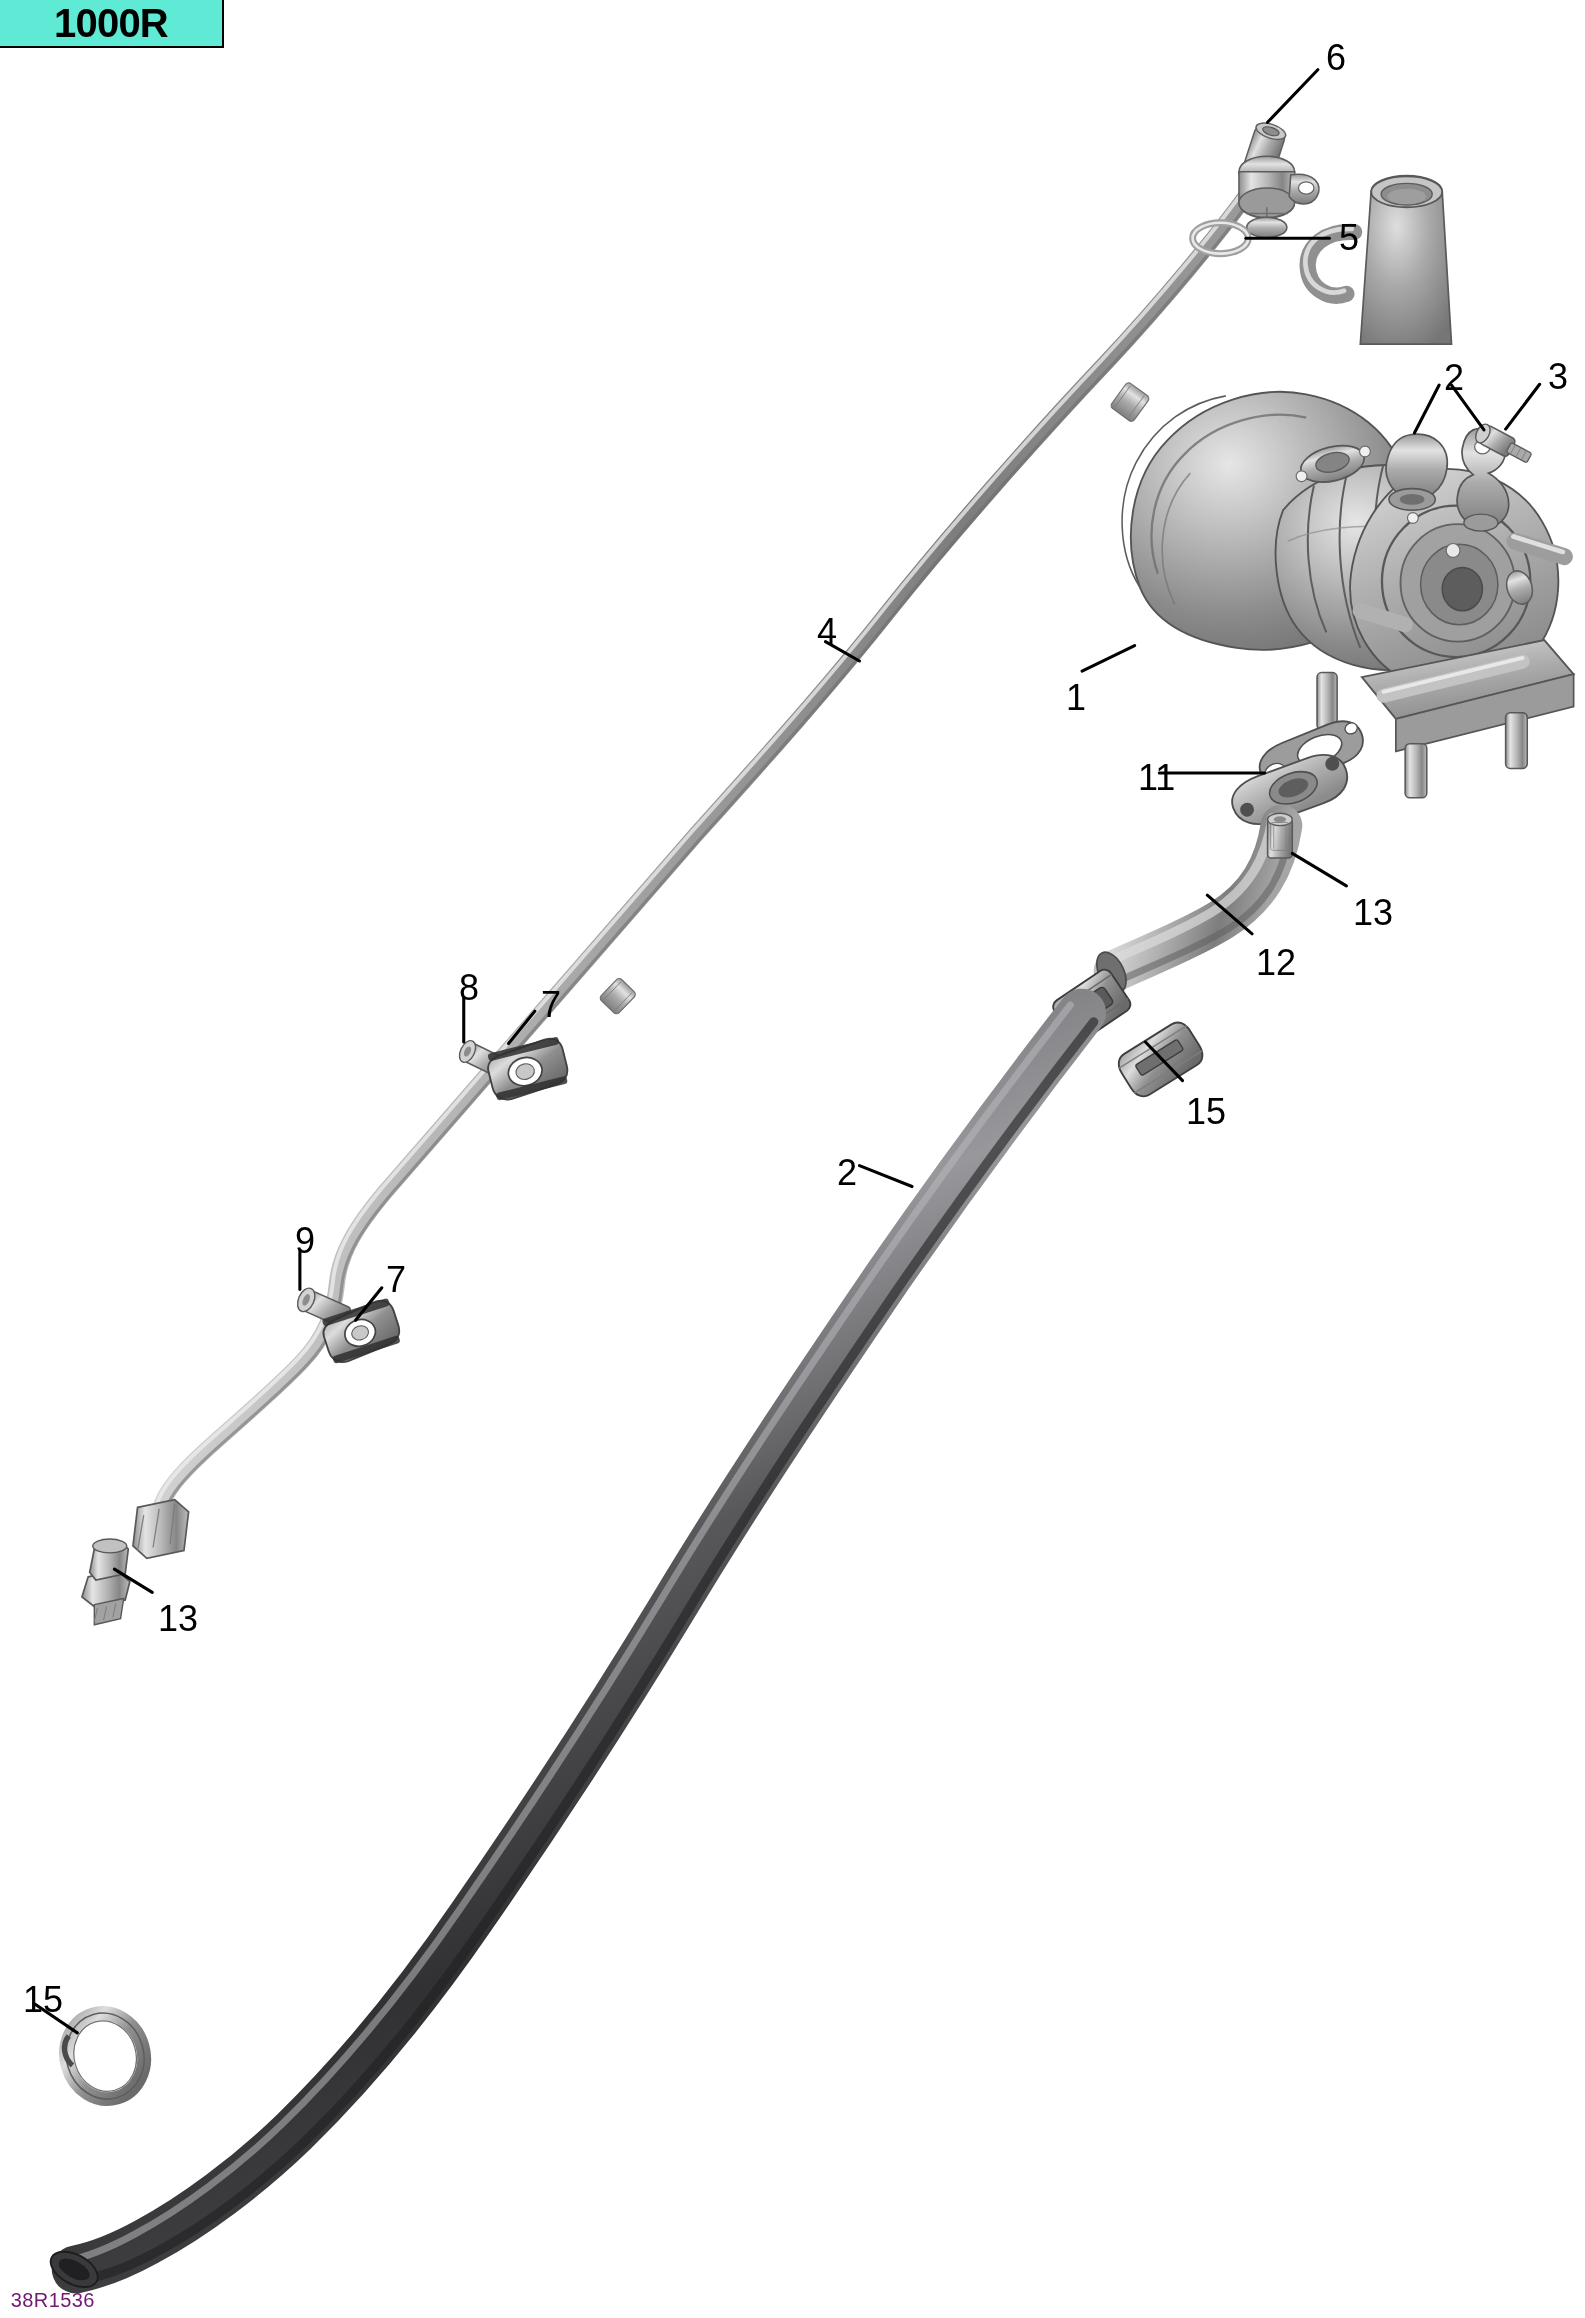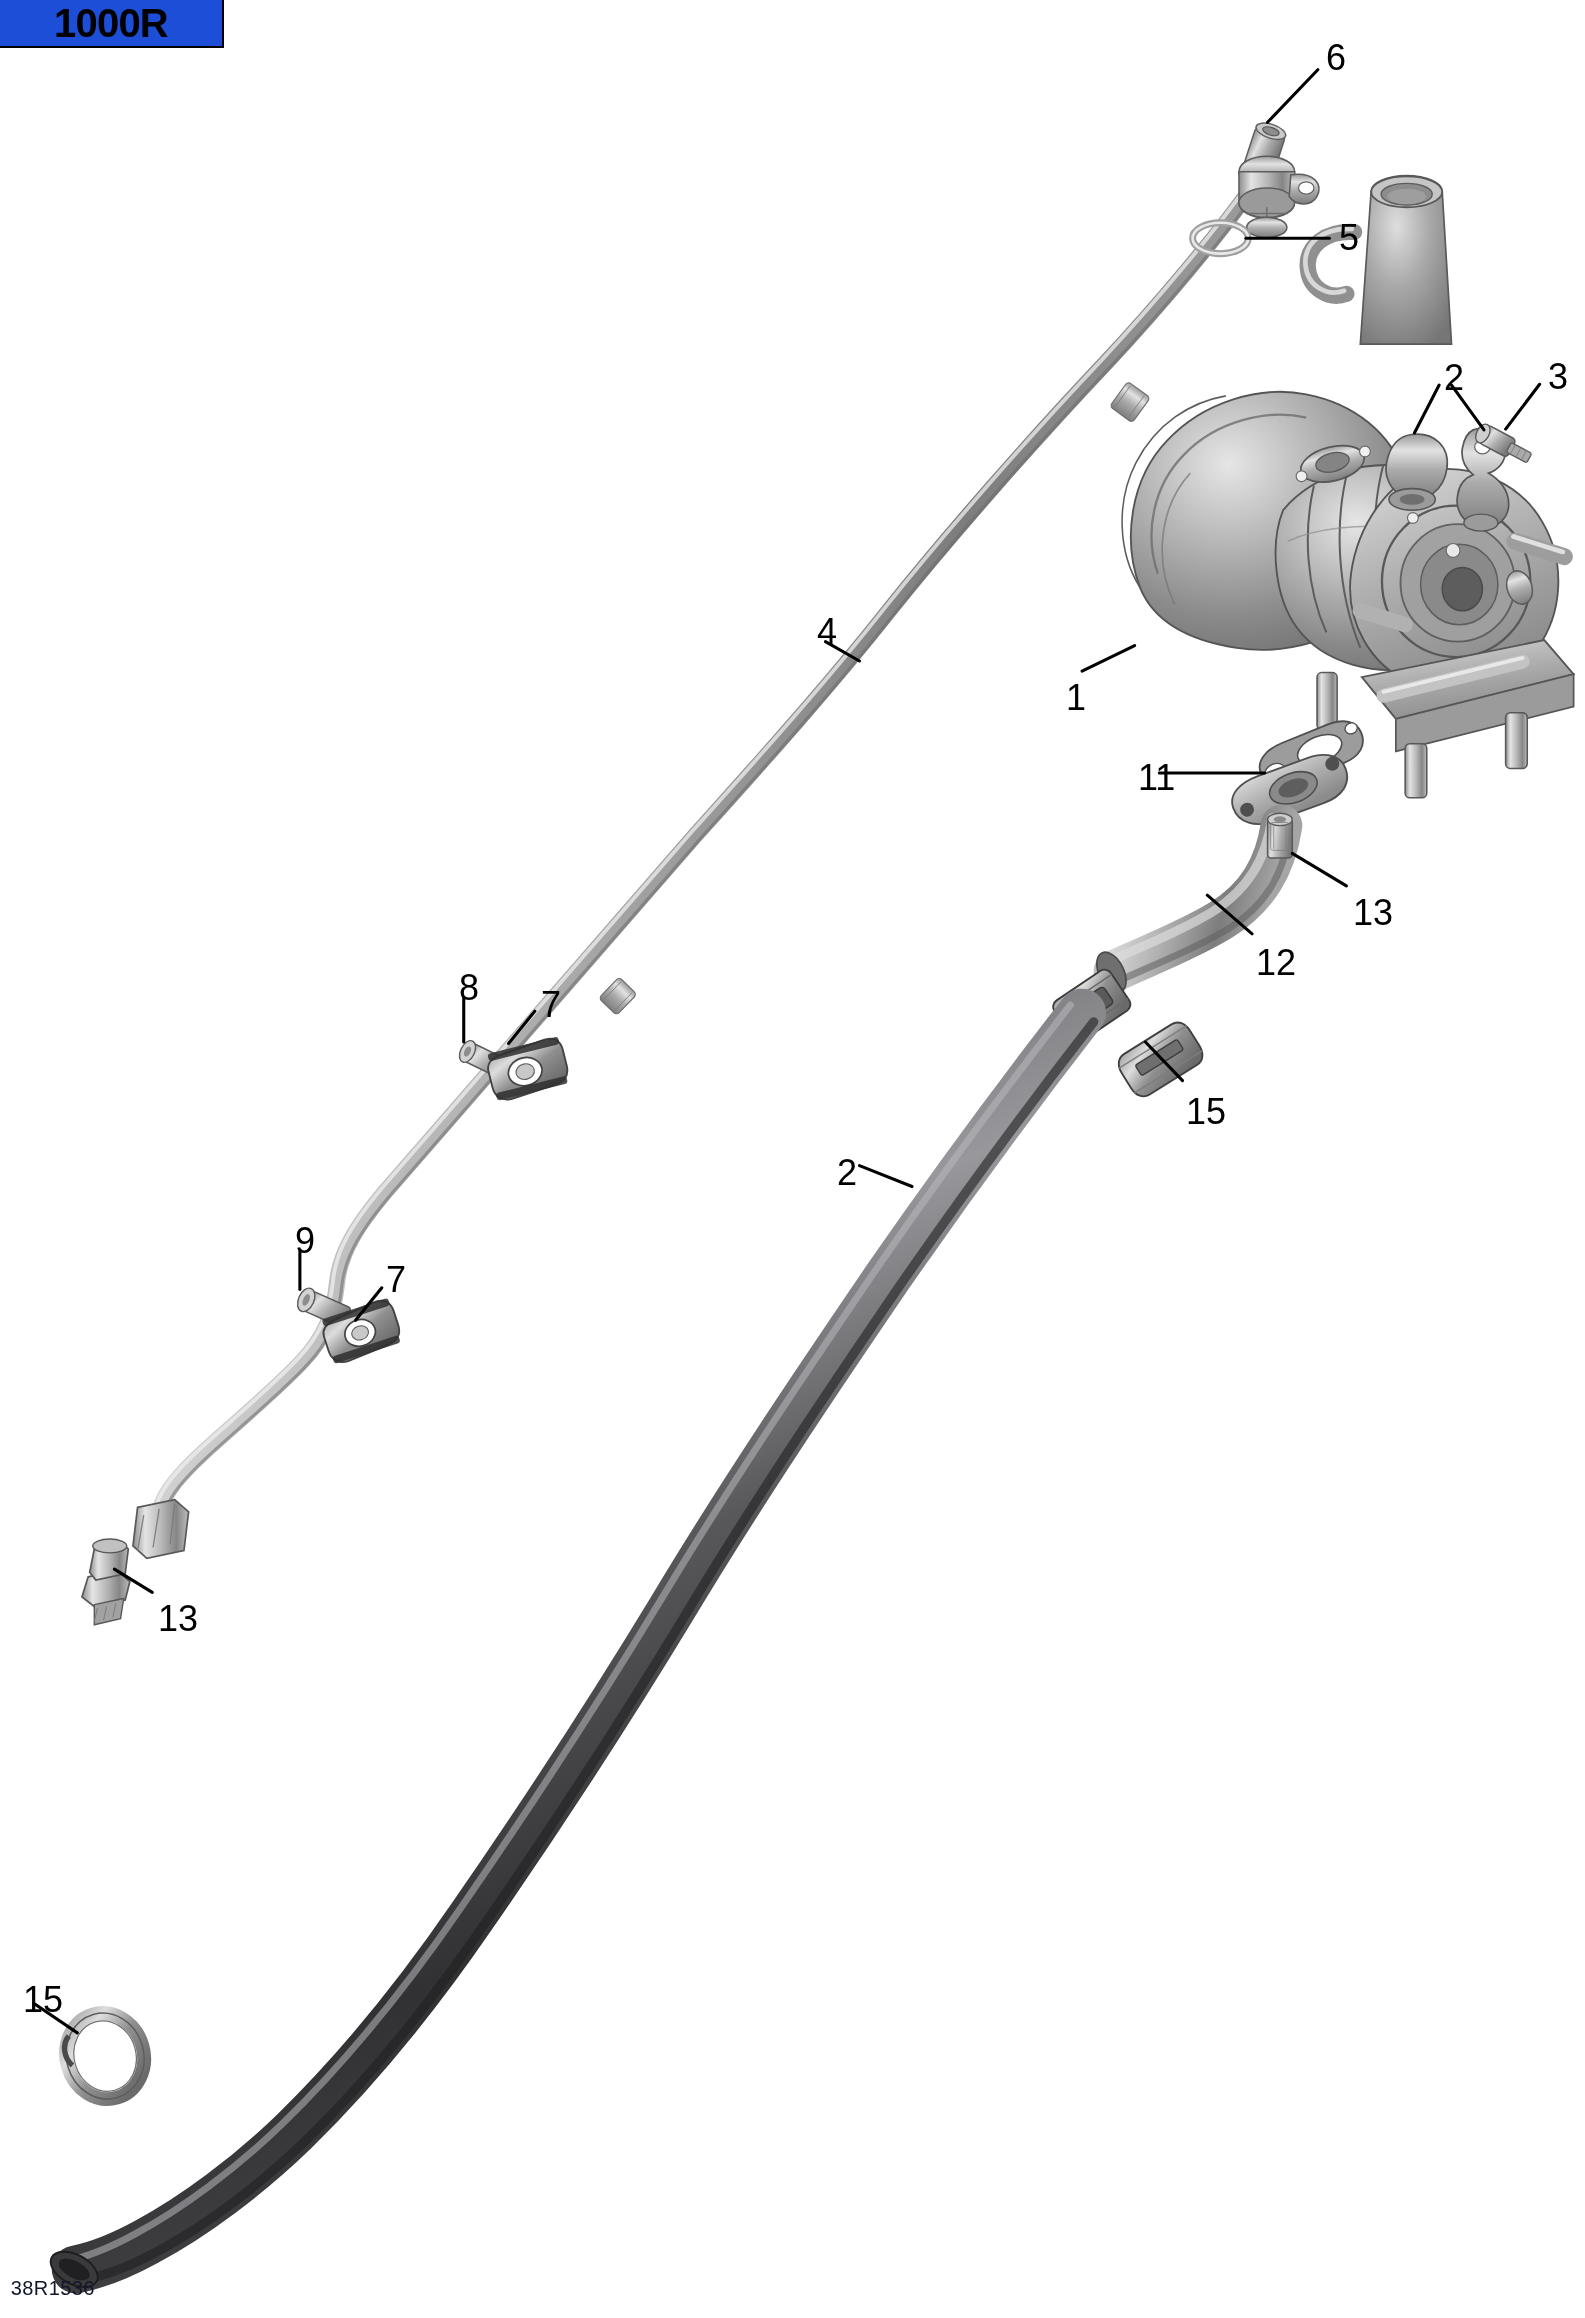--- a/index.html
+++ b/index.html
@@ -21,35 +21,35 @@
     position:absolute;
     left:0px; top:0px;
     width:224px; height:48px;
     border:2.3px solid #000;
     border-left:none;
     border-top:none;
     box-sizing:border-box;
     display:flex;
     align-items:center;
     justify-content:center;
-    background:#1d4ed8;
+    background:#5eead4;
   }
   #title-badge span{
     font-size:40px;
     font-weight:bold;
     letter-spacing:-0.8px;
     line-height:1;
   }
   
   #sheet-code{
     position:absolute;
-    left:10.8px; bottom:19px;
+    left:10.8px; bottom:7px;
     font-size:20px;
     letter-spacing:0.4px;
-    color:#0f172a;
+    color:#701a75;
   }
   
   .callout{
     position:absolute;
     font-size:36px;
     line-height:1;
     color:#000;
     white-space:nowrap;
     font-weight:400;
   }

